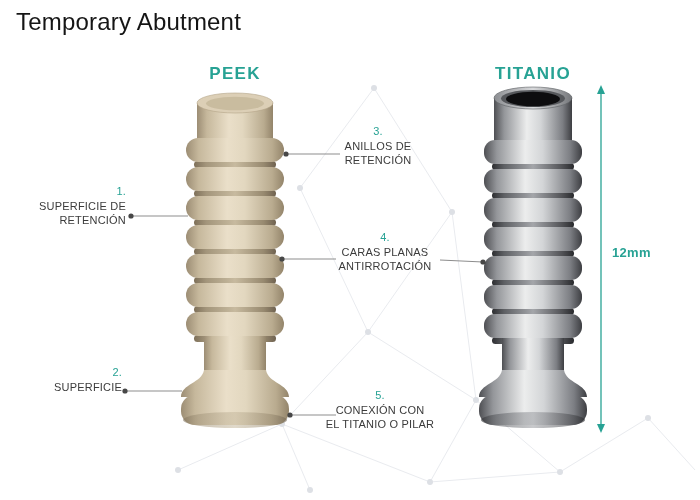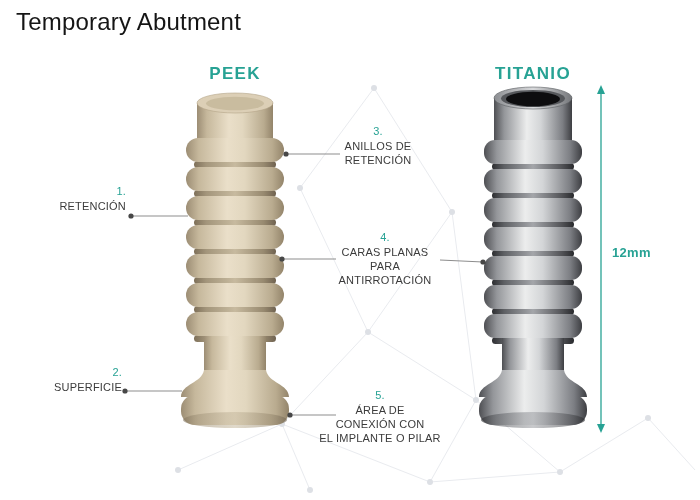--- a/index.html
+++ b/index.html
@@ -201,41 +201,40 @@
   </g>
 </svg>
 
 <h1 class="title">Temporary Abutment</h1>
 
 <div class="col-label col-peek">PEEK</div>
 <div class="col-label col-ti">TITANIO</div>
 
 <div class="ann ann1">
   <span class="num">1.</span>
+  <span class="line">SUPERFICIE DE</span>
   <span class="line">RETENCIÓN</span>
 </div>
 
 <div class="ann ann2">
   <span class="num">2.</span>
   <span class="line">SUPERFICIE</span>
 </div>
 
 <div class="ann ann3">
   <span class="num">3.</span>
   <span class="line">ANILLOS DE</span>
   <span class="line">RETENCIÓN</span>
 </div>
 
 <div class="ann ann4">
   <span class="num">4.</span>
   <span class="line">CARAS PLANAS</span>
-  <span class="line">PARA</span>
   <span class="line">ANTIRROTACIÓN</span>
 </div>
 
 <div class="ann ann5">
   <span class="num">5.</span>
-  <span class="line">ÁREA DE</span>
   <span class="line">CONEXIÓN CON</span>
-  <span class="line">EL IMPLANTE O PILAR</span>
+  <span class="line">EL TITANIO O PILAR</span>
 </div>
 
 <div class="measure-label">12mm</div>
 
 </body></html>

